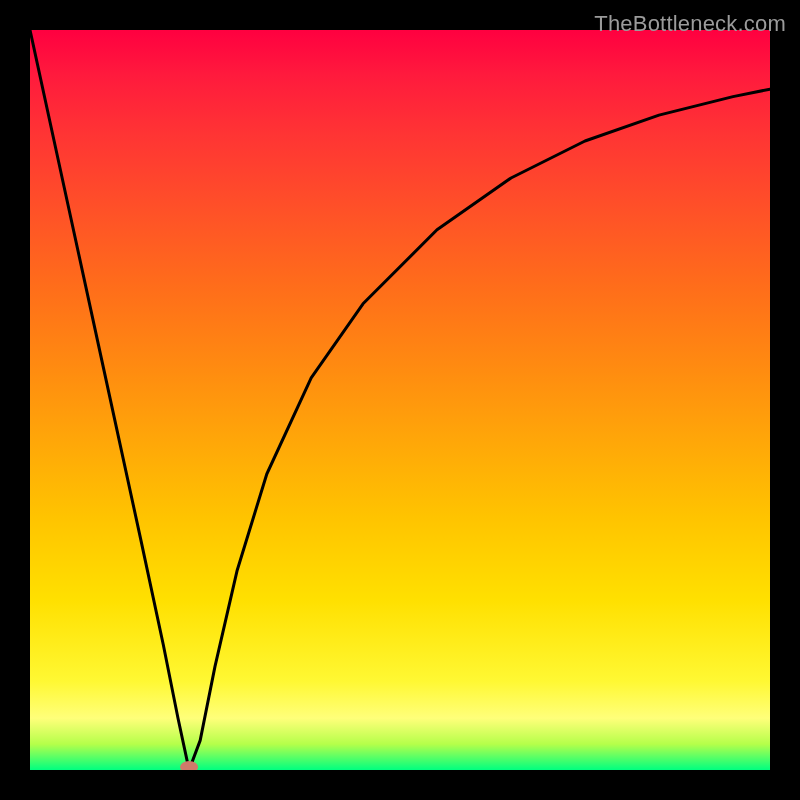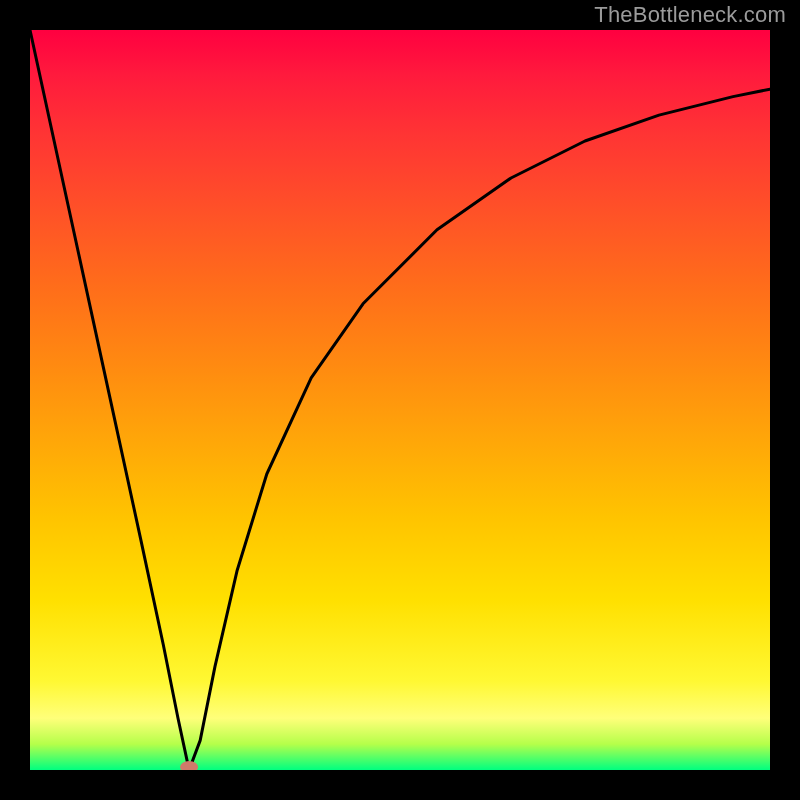--- a/index.html
+++ b/index.html
@@ -45,21 +45,21 @@
       #4dff6a 98.5%,
       #00ff80 100%
     );
   }
   .curve-layer {
     position: absolute;
     inset: 0;
   }
   .watermark {
     position: absolute;
-    top: 2px;
+    top: 11px;
     right: 14px;
     color: #9b9b9b;
     font-size: 22px;
     letter-spacing: 0.2px;
     font-weight: 400;
   }
 </style>
 </head>
 <body>
 

